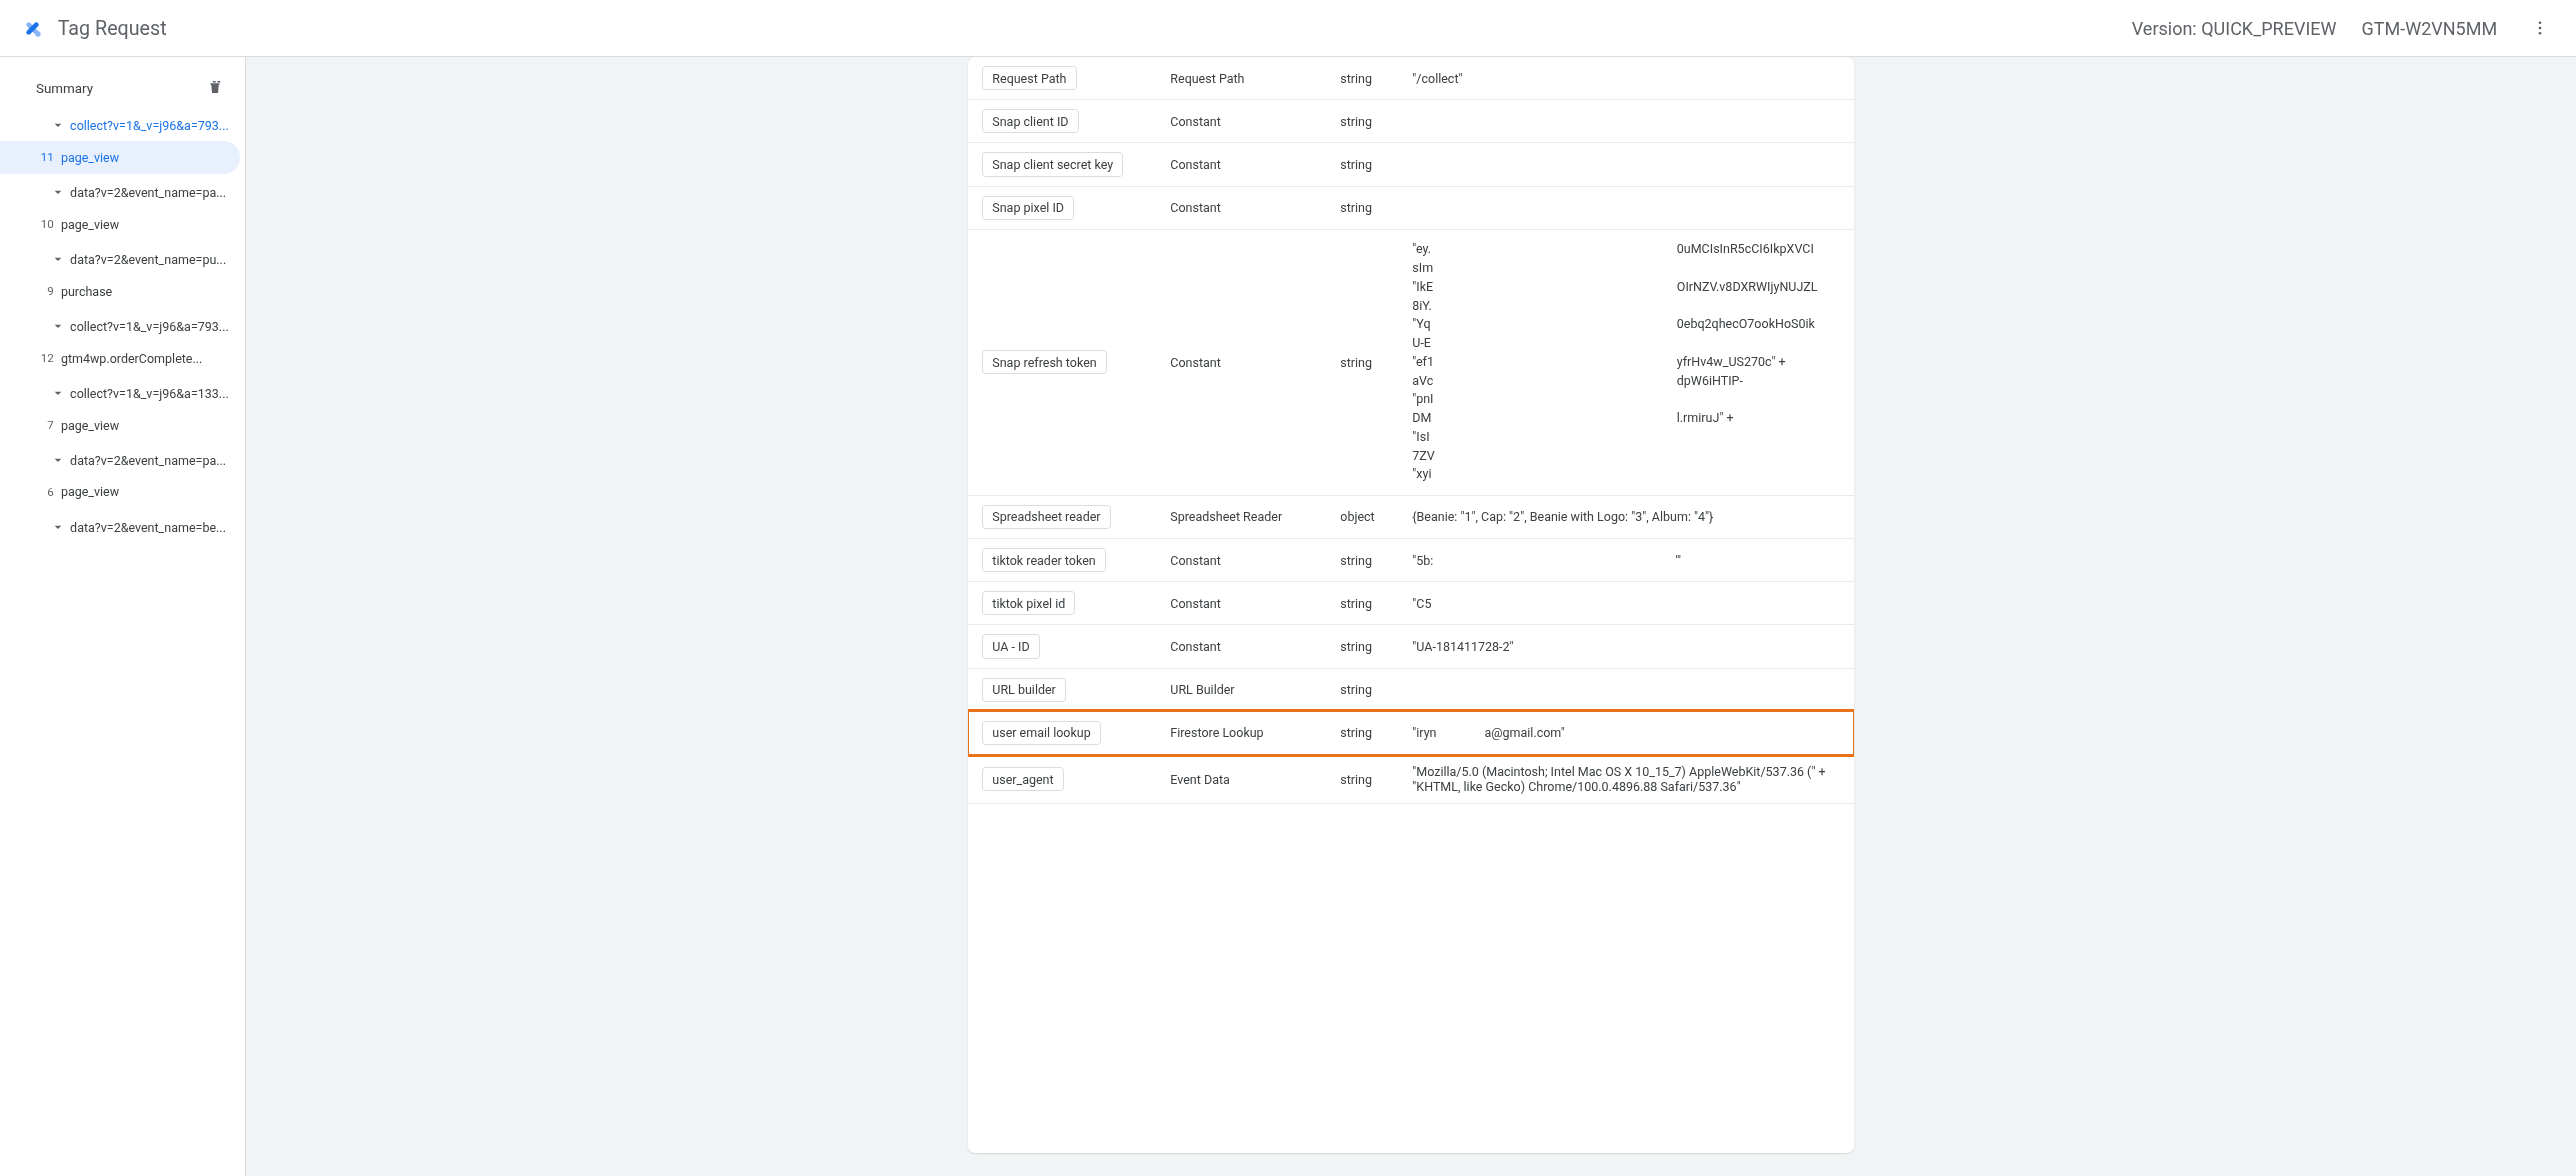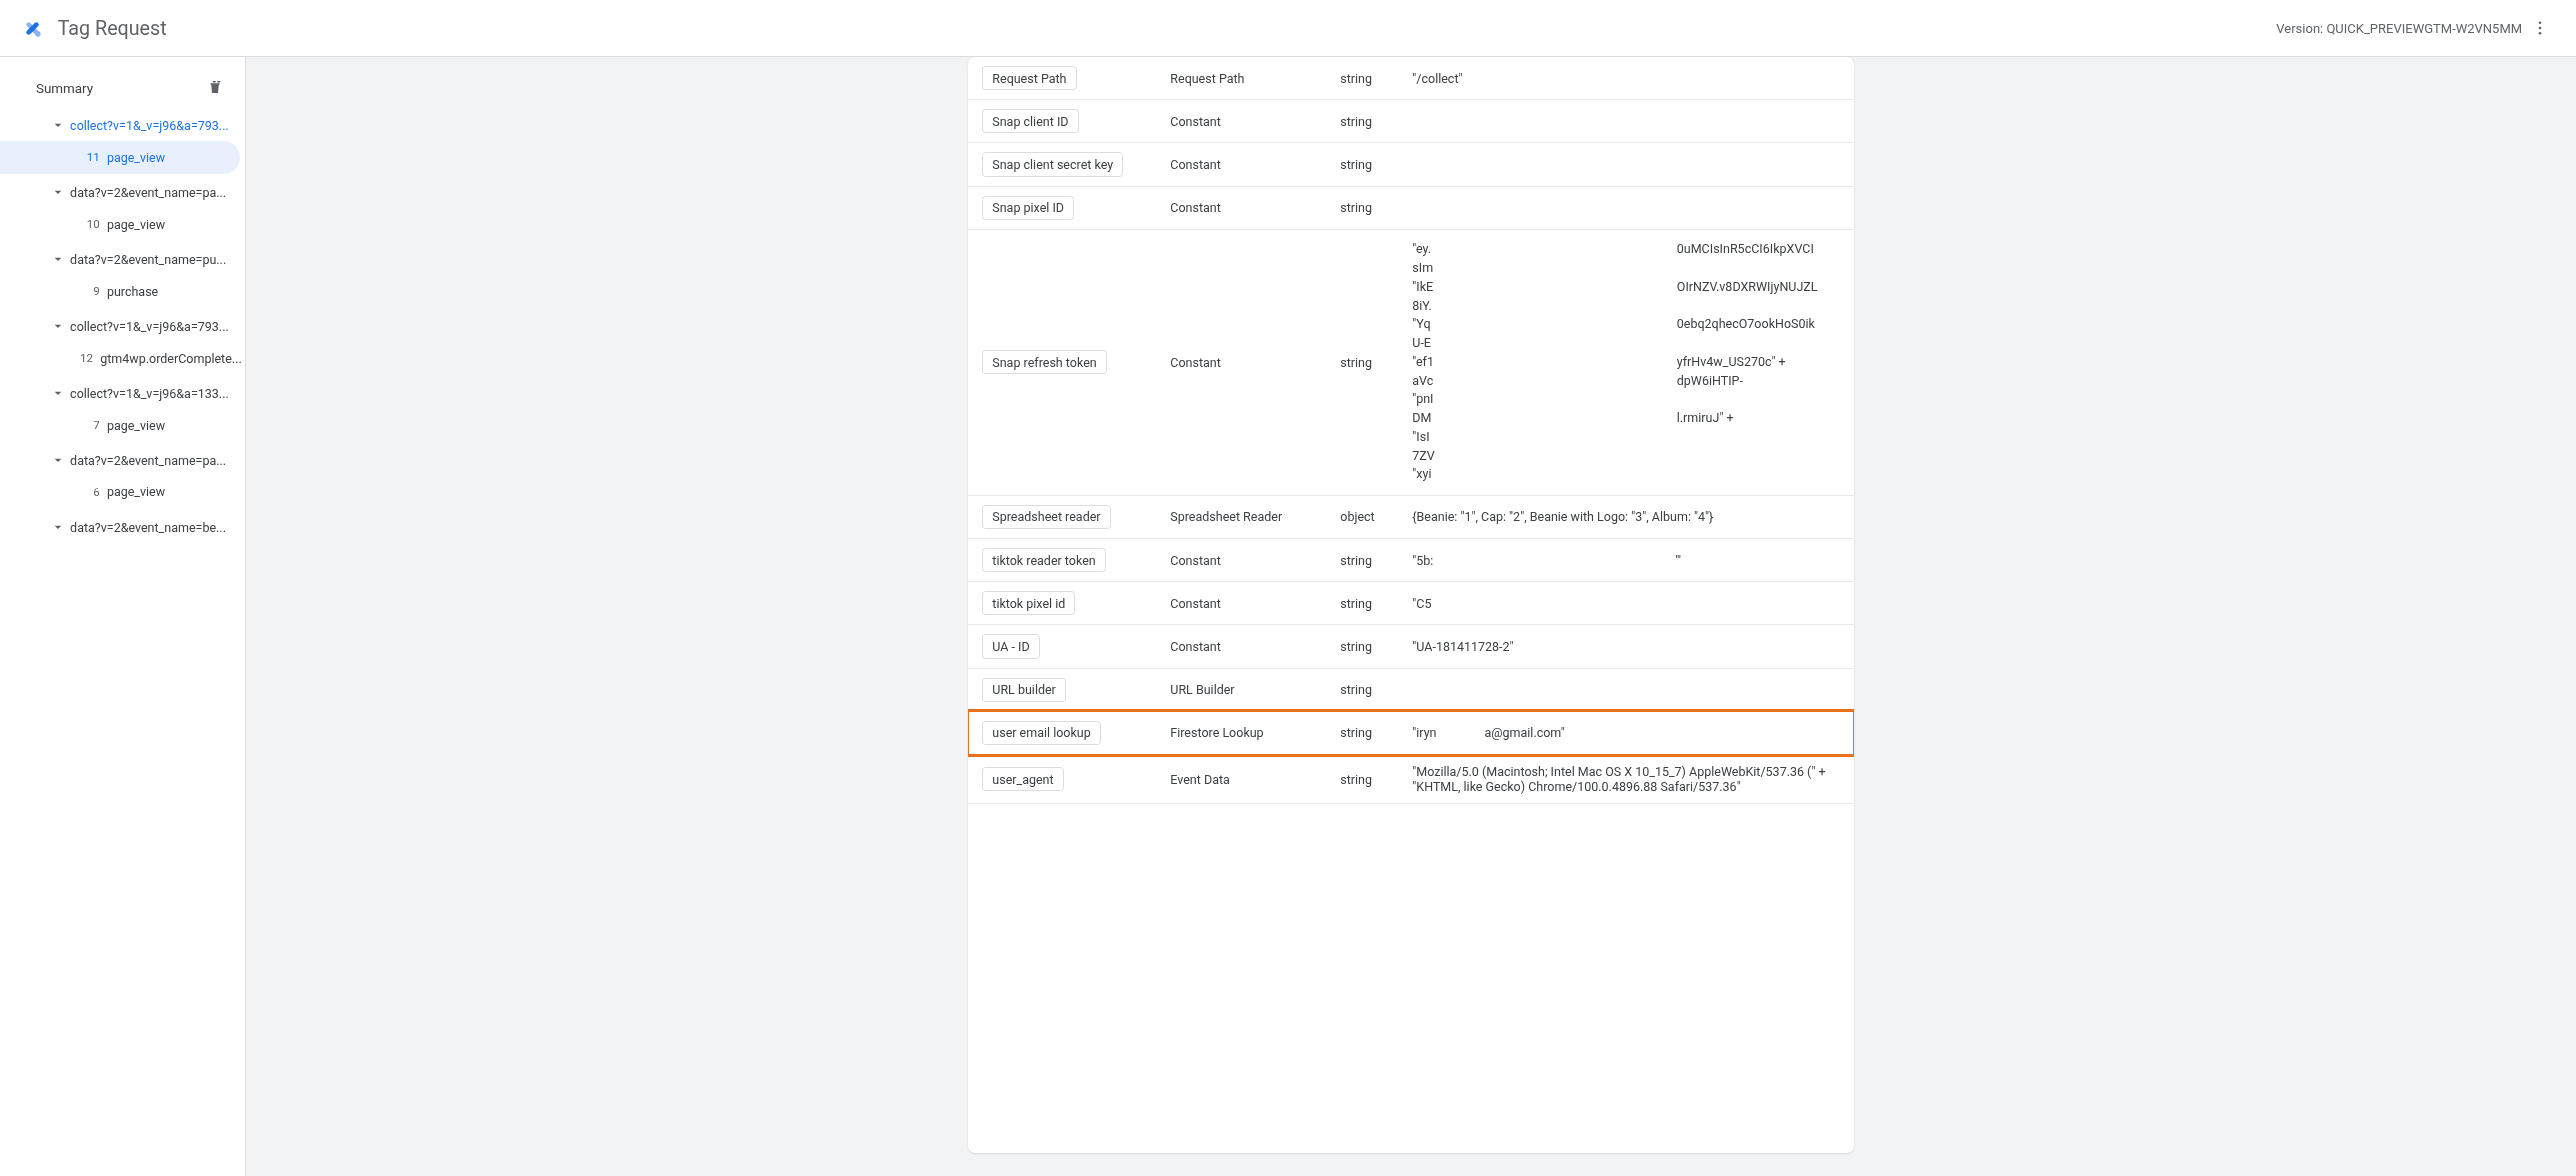--- a/index.html
+++ b/index.html
@@ -27,23 +27,24 @@
   }
   .app-title {
     font-size: 19.7px;
     font-weight: 400;
     color: #5f6368;
   }
   .header-spacer { flex: 1; }
   .header-right {
     display: flex;
     align-items: center;
+    gap: 25px;
     padding-right: 10.7px;
     color: #5f6368;
-    font-size: 13px;
+    font-size: 18px;
   }
   .more-button {
     width: 36px; height: 36px;
     border-radius: 50%;
     display: flex; align-items:center; justify-content:center;
     cursor: pointer;
   }
 
   .body {
     display: flex;
@@ -100,21 +101,20 @@
     font-size: 12.5px;
     border-radius: 0 21.5px 21.5px 0;
     margin-right: 5.4px;
   }
   .side-item .num {
     width: 19.7px;
     color: #5f6368;
     font-size: 11.6px;
     text-align: right;
     margin-right: 7.2px;
-    margin-left: 46px;
   }
   .side-item.active {
     background: #e8f0fe;
     color: #1a73e8;
   }
   .side-item.active .num { color: #1a73e8; }
   .side-group-header.active-req .side-group-label { color: #1a73e8; }
 
   .main {
     flex: 1;

